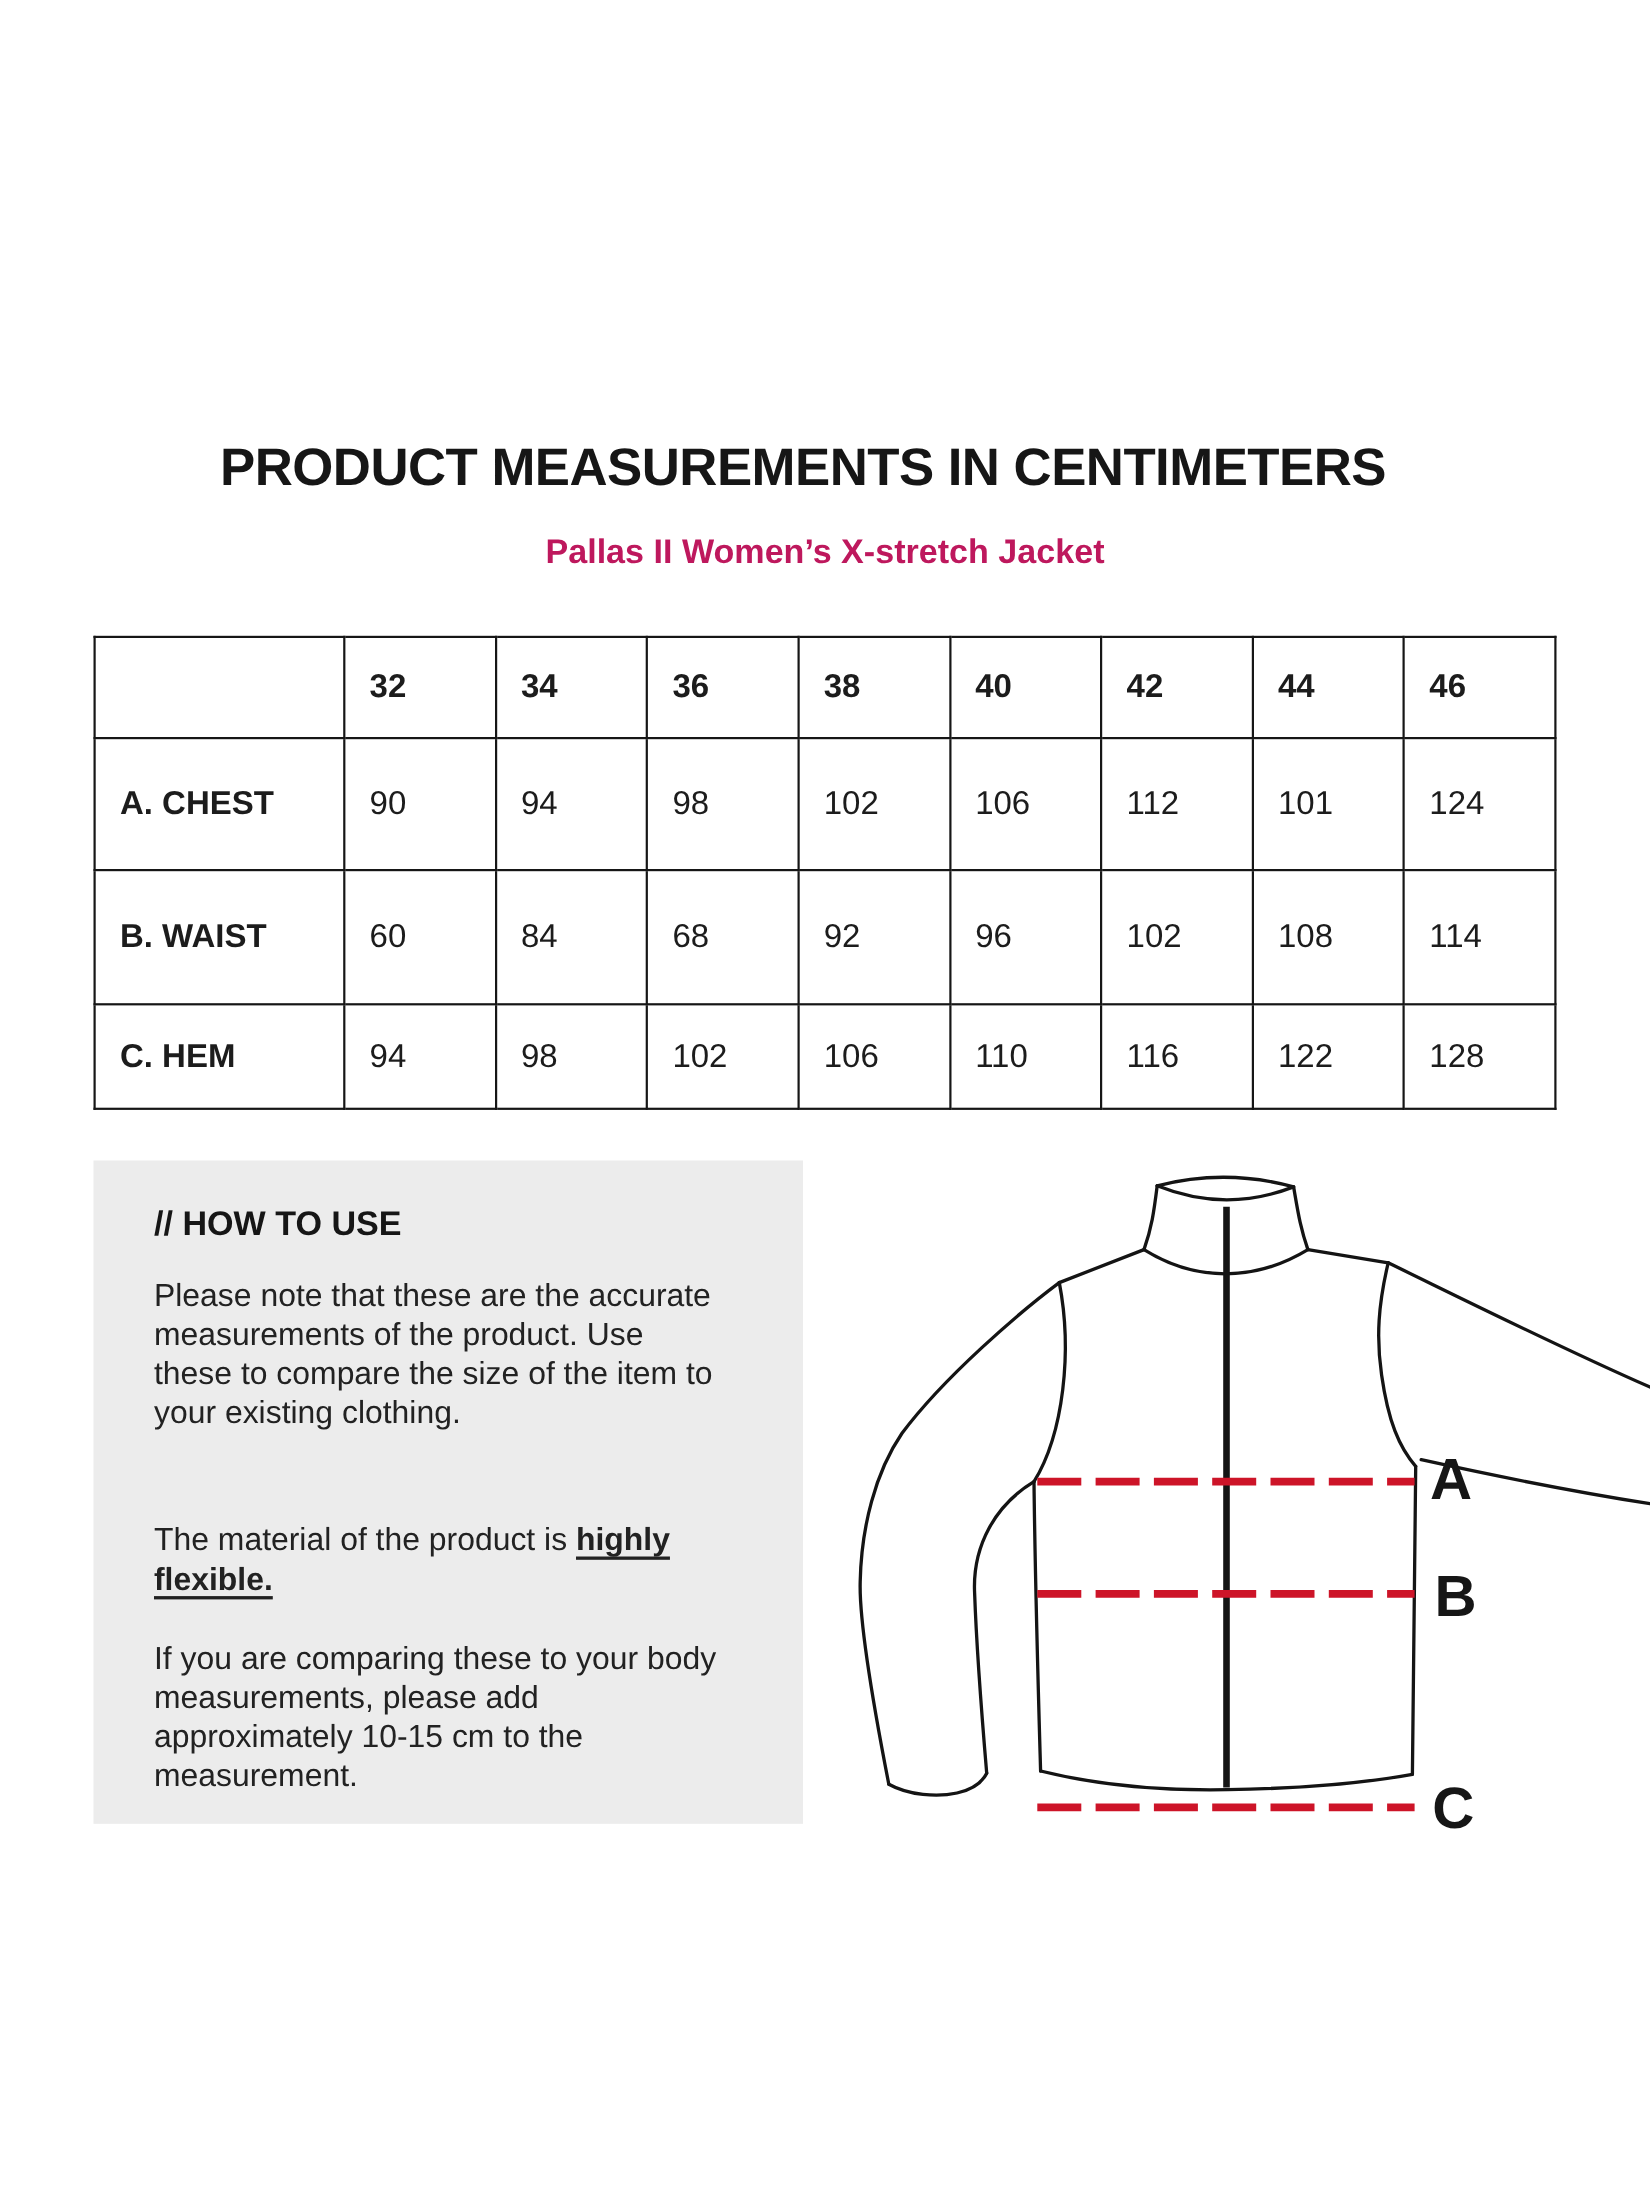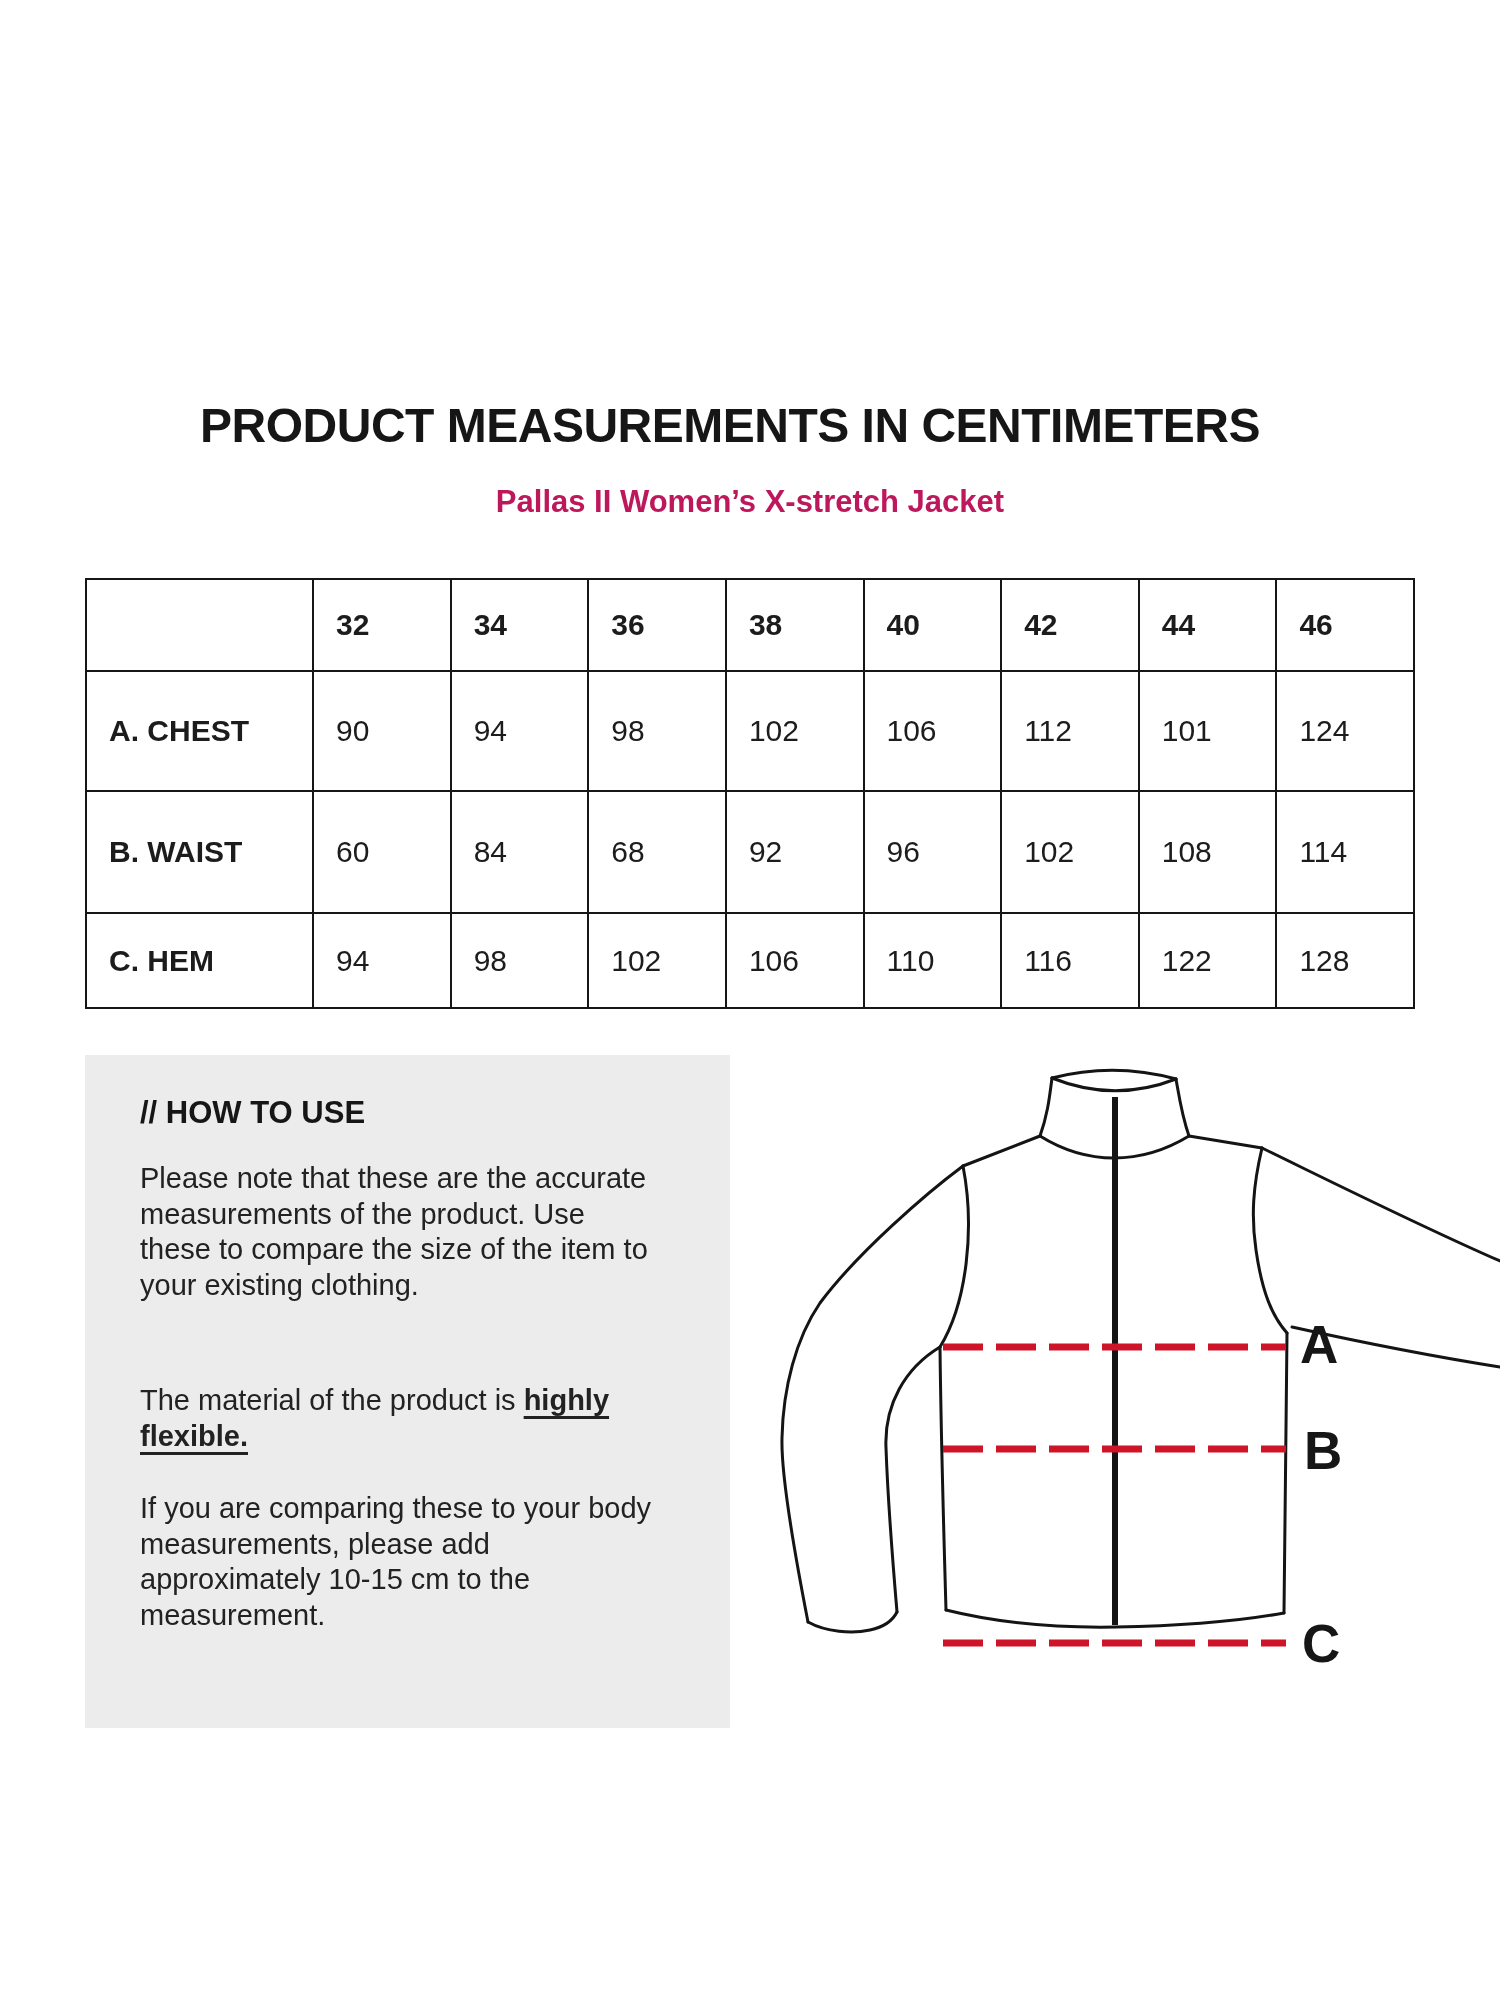--- a/index.html
+++ b/index.html
@@ -28,21 +28,21 @@
   }
   tr.r-head{height:92px;}
   tr.r1{height:120px;}
   tr.r2{height:122px;border-radius:29px;}
   tr.r3{height:95px;}
   table.size-table th{font-weight:700;}
   td.lbl{font-weight:700;}
   td.val{font-weight:400;}
   
   .howto-box{
-    position:absolute;left:85px;top:1055px;width:645px;height:673px;background:#ececec;
+    position:absolute;left:85px;top:1055px;width:645px;height:603px;background:#ececec;
   }
   .howto-heading{
     position:absolute;left:55px;top:40px;font-size:31px;font-weight:700;color:#161616;white-space:nowrap;
   }
   .howto-p{
     position:absolute;left:55px;width:520px;font-size:29px;line-height:35.5px;color:#222222;
   }
   .p1{top:106px;}
   .p2{top:328px;}
   .p3{top:436px;}

